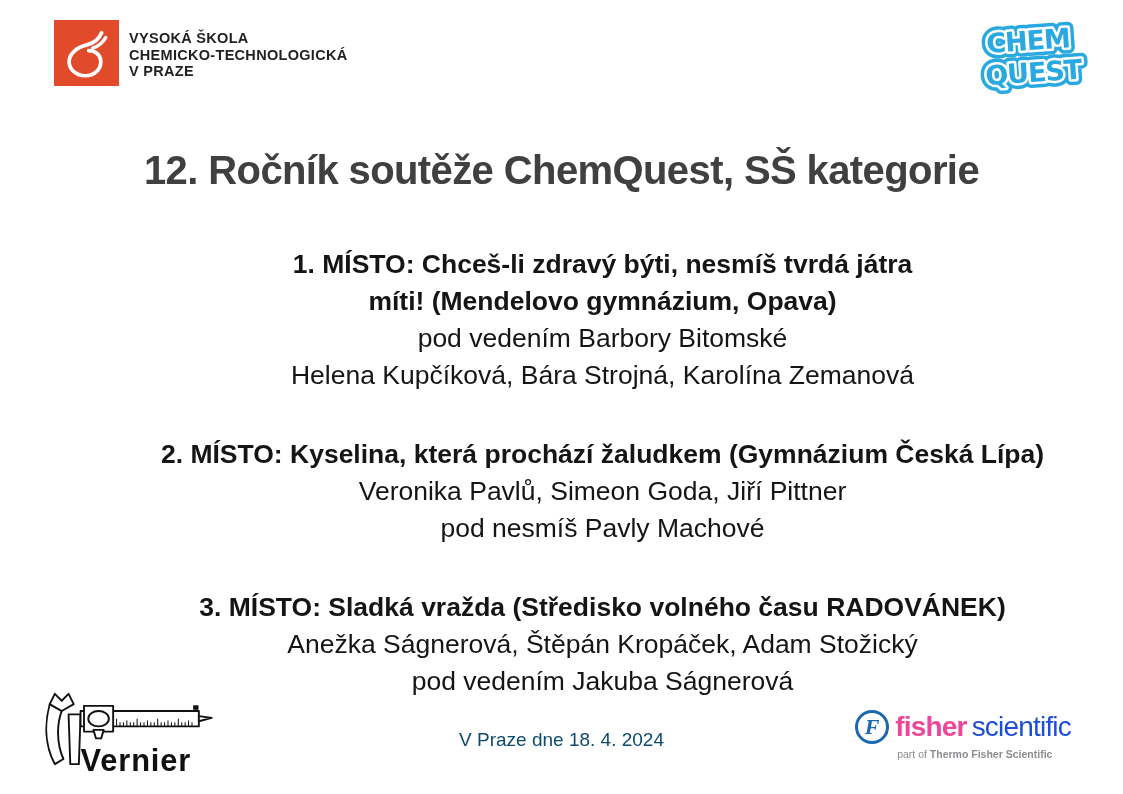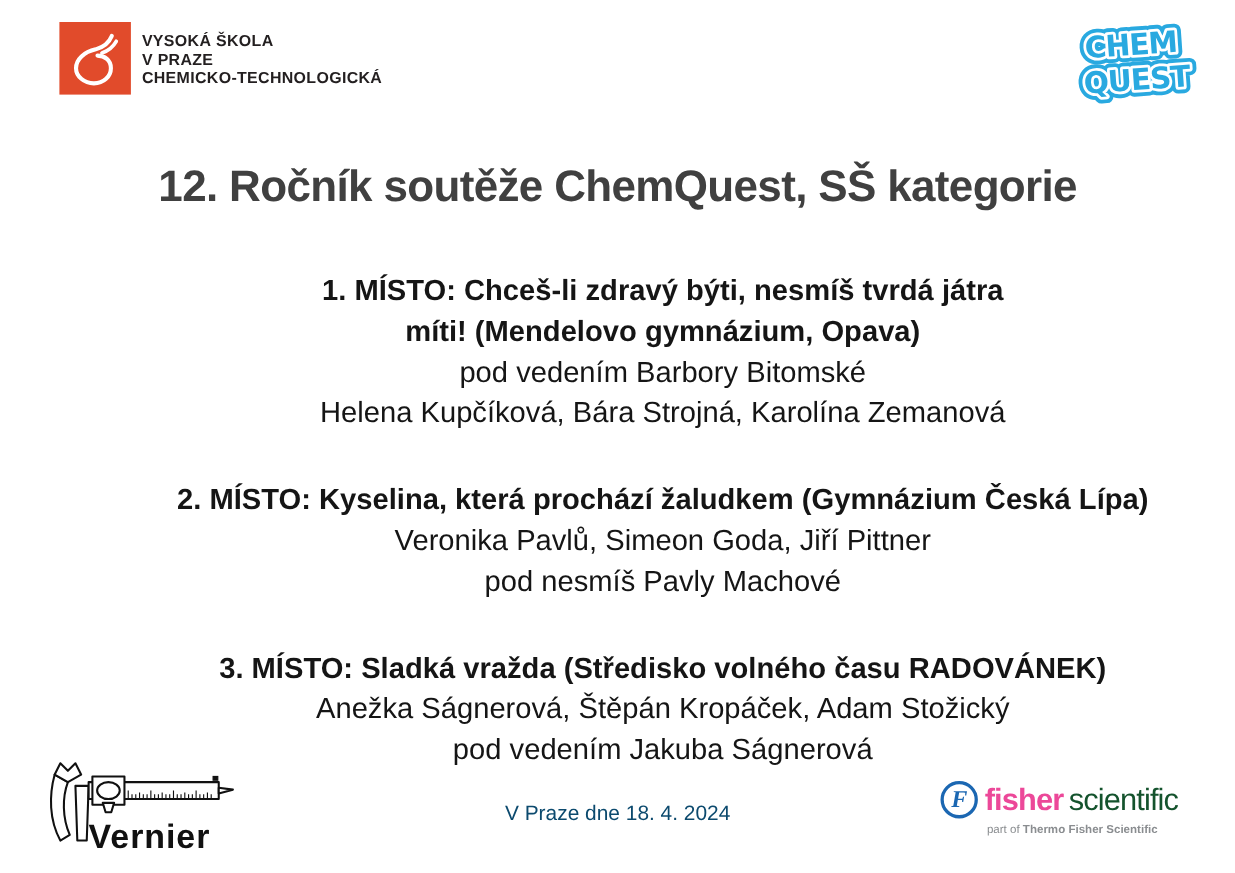--- a/index.html
+++ b/index.html
@@ -46,40 +46,40 @@
   }
   .fisher-logo { position:absolute; right:52px; top:710px; }
   .fisher-row { display:flex; align-items:center; }
   .fisher-f {
     width:28px; height:28px; border:3px solid #1B67B2; border-radius:50%;
     color:#1B67B2; font-weight:bold; font-style:italic; font-size:22px;
     line-height:28px; text-align:center; flex:0 0 auto;
     font-family:"Liberation Serif", serif;
   }
   .fisher-word1 { color:#ec4899; font-weight:bold; font-size:28px; letter-spacing:-0.8px; margin-left:6px; }
-  .fisher-word2 { color:#14532d; font-size:28px; letter-spacing:-0.8px; margin-left:5px; }
+  .fisher-word2 { color:#1d4ed8; font-size:28px; letter-spacing:-0.8px; margin-left:5px; }
   .fisher-tagline { margin-top:4px; padding-left:42px; font-size:10.5px; color:#8A8D90; white-space:nowrap; }
   .fisher-tagline .tag-bold { font-weight:bold; }
 </style>
 </head>
 <body>
 
 <div class="slide">
 
   <div class="vscht-logo">
     <div class="vscht-mark">
       <svg width="52" height="52" viewBox="0 0 64 64" aria-hidden="true">
         <path d="M50 7 C46 17 39 20 32 22 C19 25 10 33 10 43 C10 52 19 60 30 60 C41 60 49 52 49 43 C49 34 42 29 34 29" fill="none" stroke="#ffffff" stroke-width="4.6" stroke-linecap="round"></path>
         <path d="M55 13 C51 20 45 24 39 26" fill="none" stroke="#ffffff" stroke-width="4.2" stroke-linecap="round"></path>
       </svg>
     </div>
     <div class="vscht-name">
       <div>VYSOKÁ ŠKOLA</div>
+      <div>CHEMICKO-TECHNOLOGICKÁ</div>
       <div>V PRAZE</div>
-      <div>CHEMICKO-TECHNOLOGICKÁ</div>
     </div>
   </div>
 
   <div class="chemquest-logo">
     <svg width="122" height="86" viewBox="0 0 122 86" aria-hidden="true">
       <g font-family="'DejaVu Sans', sans-serif" font-weight="bold" text-anchor="middle" transform="rotate(-4 61 43)" letter-spacing="-1">
         <text x="60" y="38" font-size="27" fill="none" stroke="#29A9E0" stroke-width="12" stroke-linejoin="round">CHEM</text>
         <text x="63" y="70" font-size="27" fill="none" stroke="#29A9E0" stroke-width="12" stroke-linejoin="round">QUEST</text>
         <text x="60" y="38" font-size="27" fill="none" stroke="#ffffff" stroke-width="5" stroke-linejoin="round">CHEM</text>
         <text x="63" y="70" font-size="27" fill="none" stroke="#ffffff" stroke-width="5" stroke-linejoin="round">QUEST</text>

